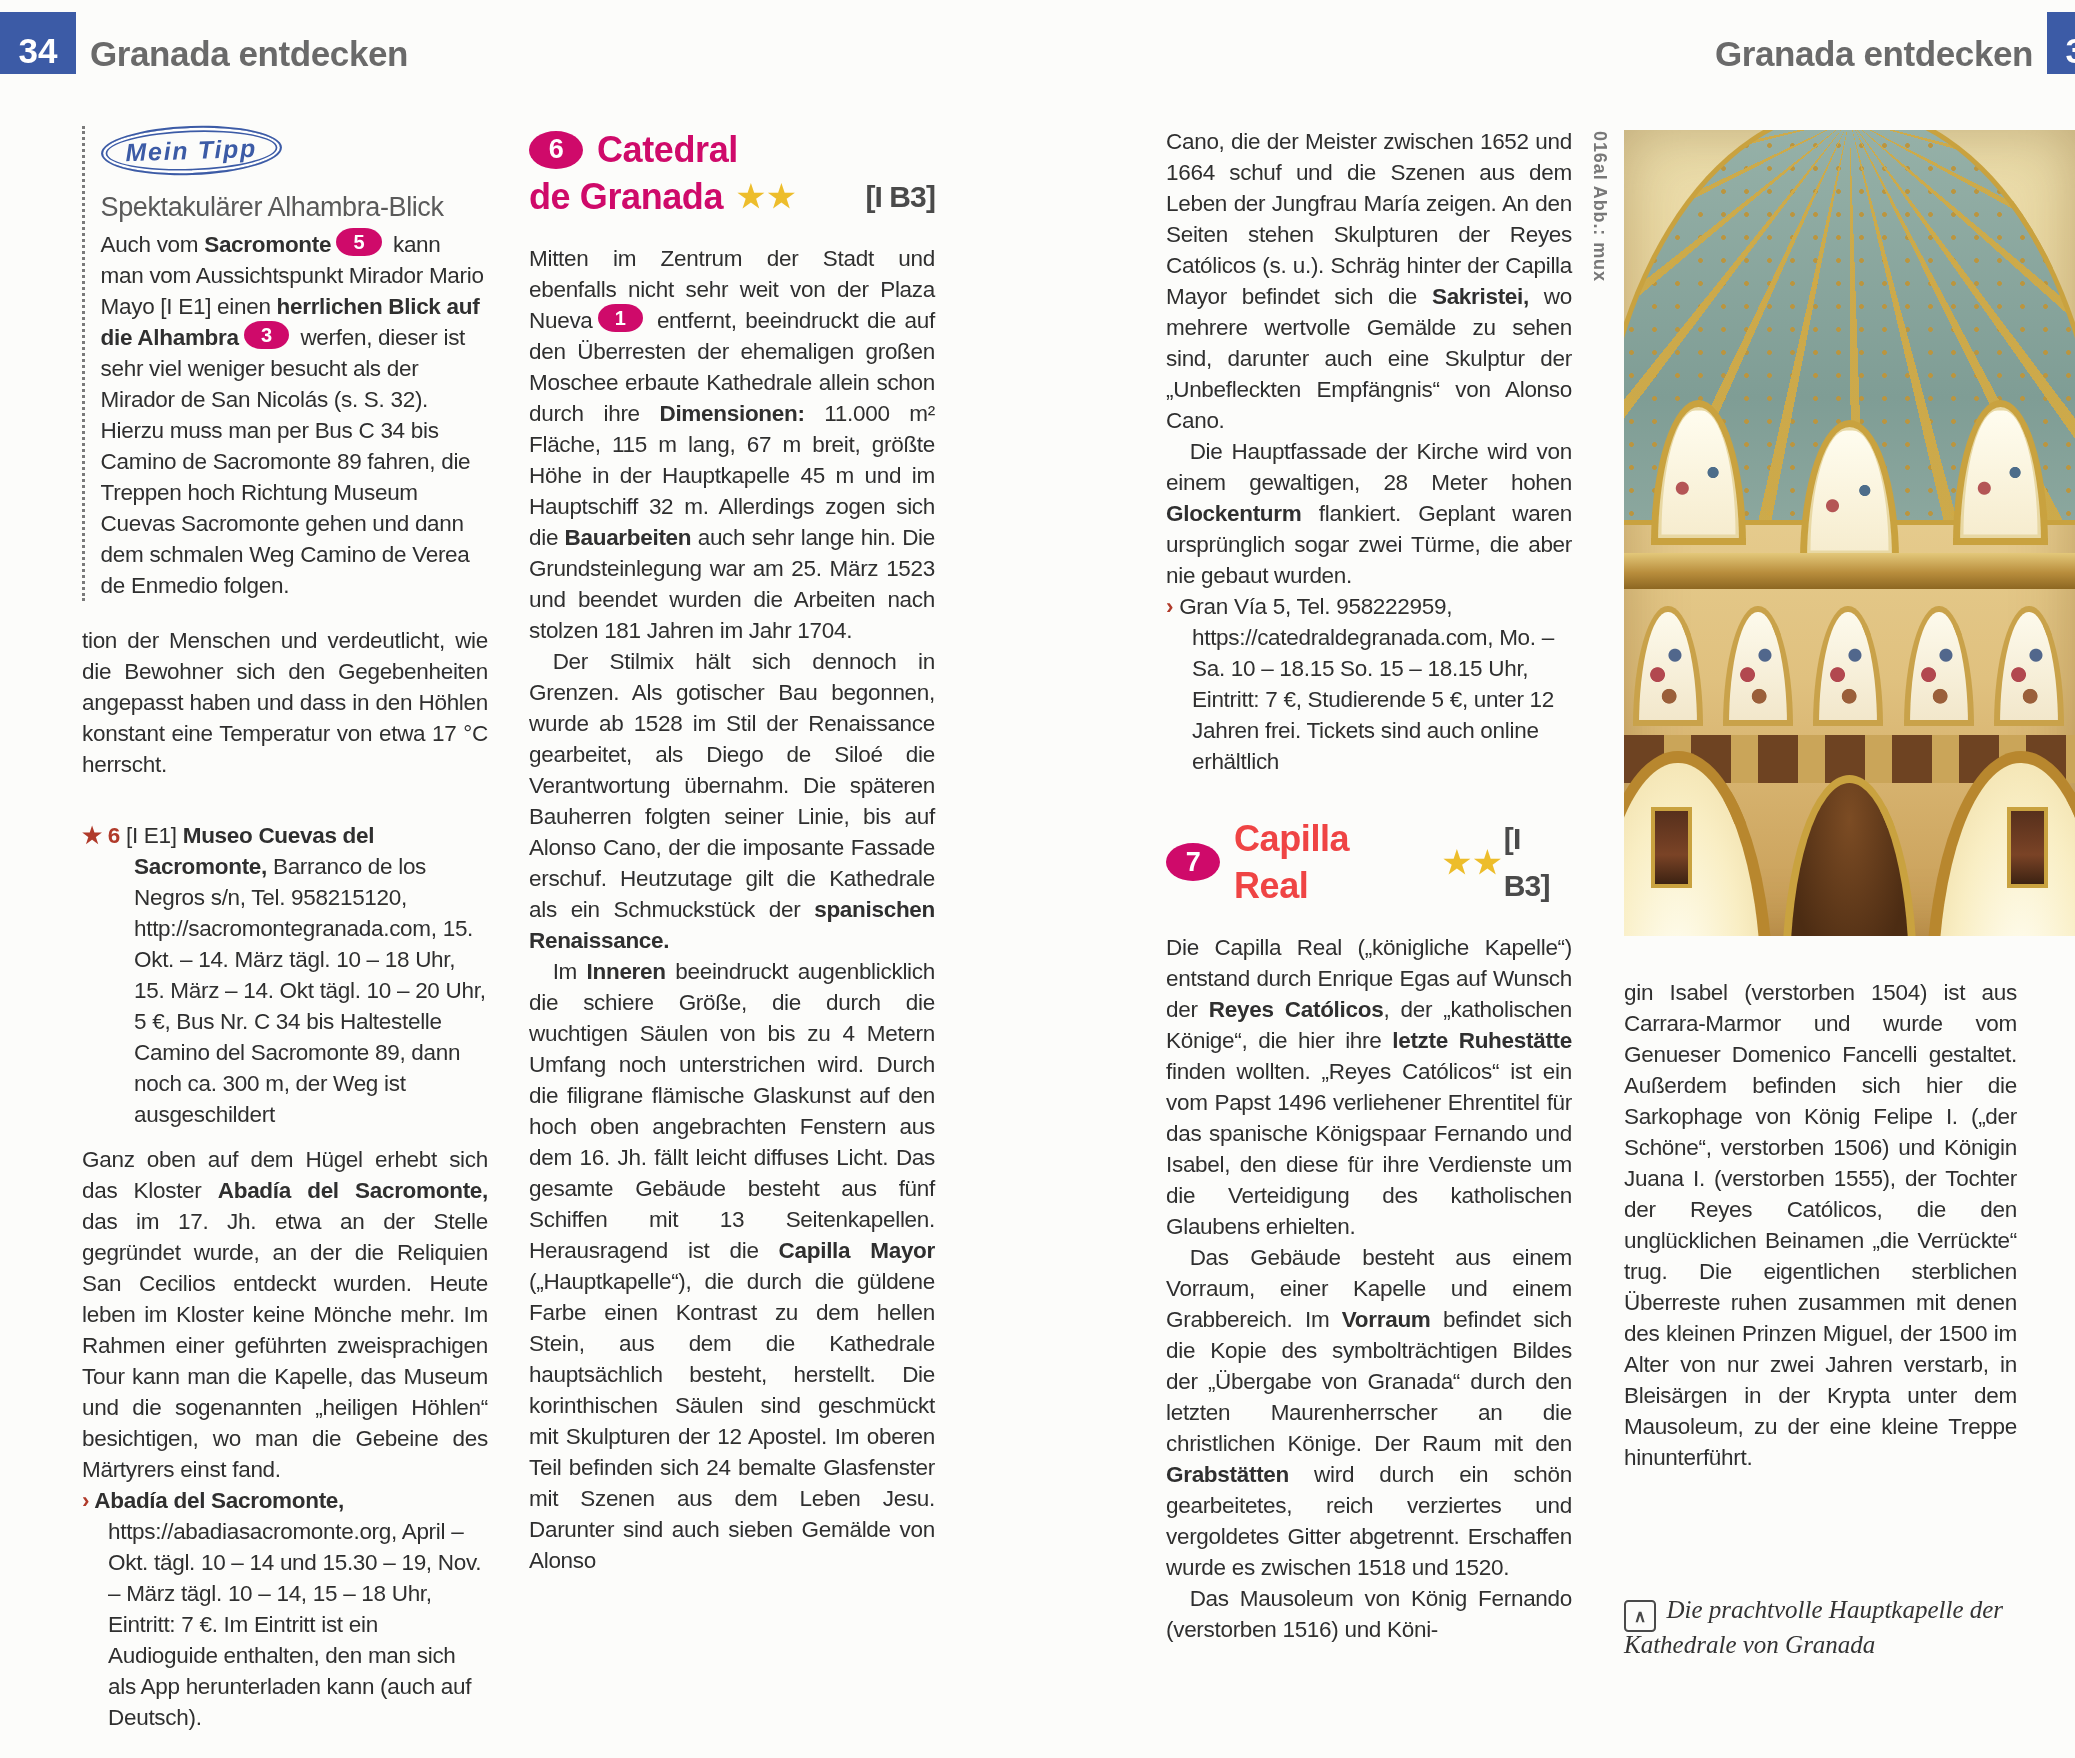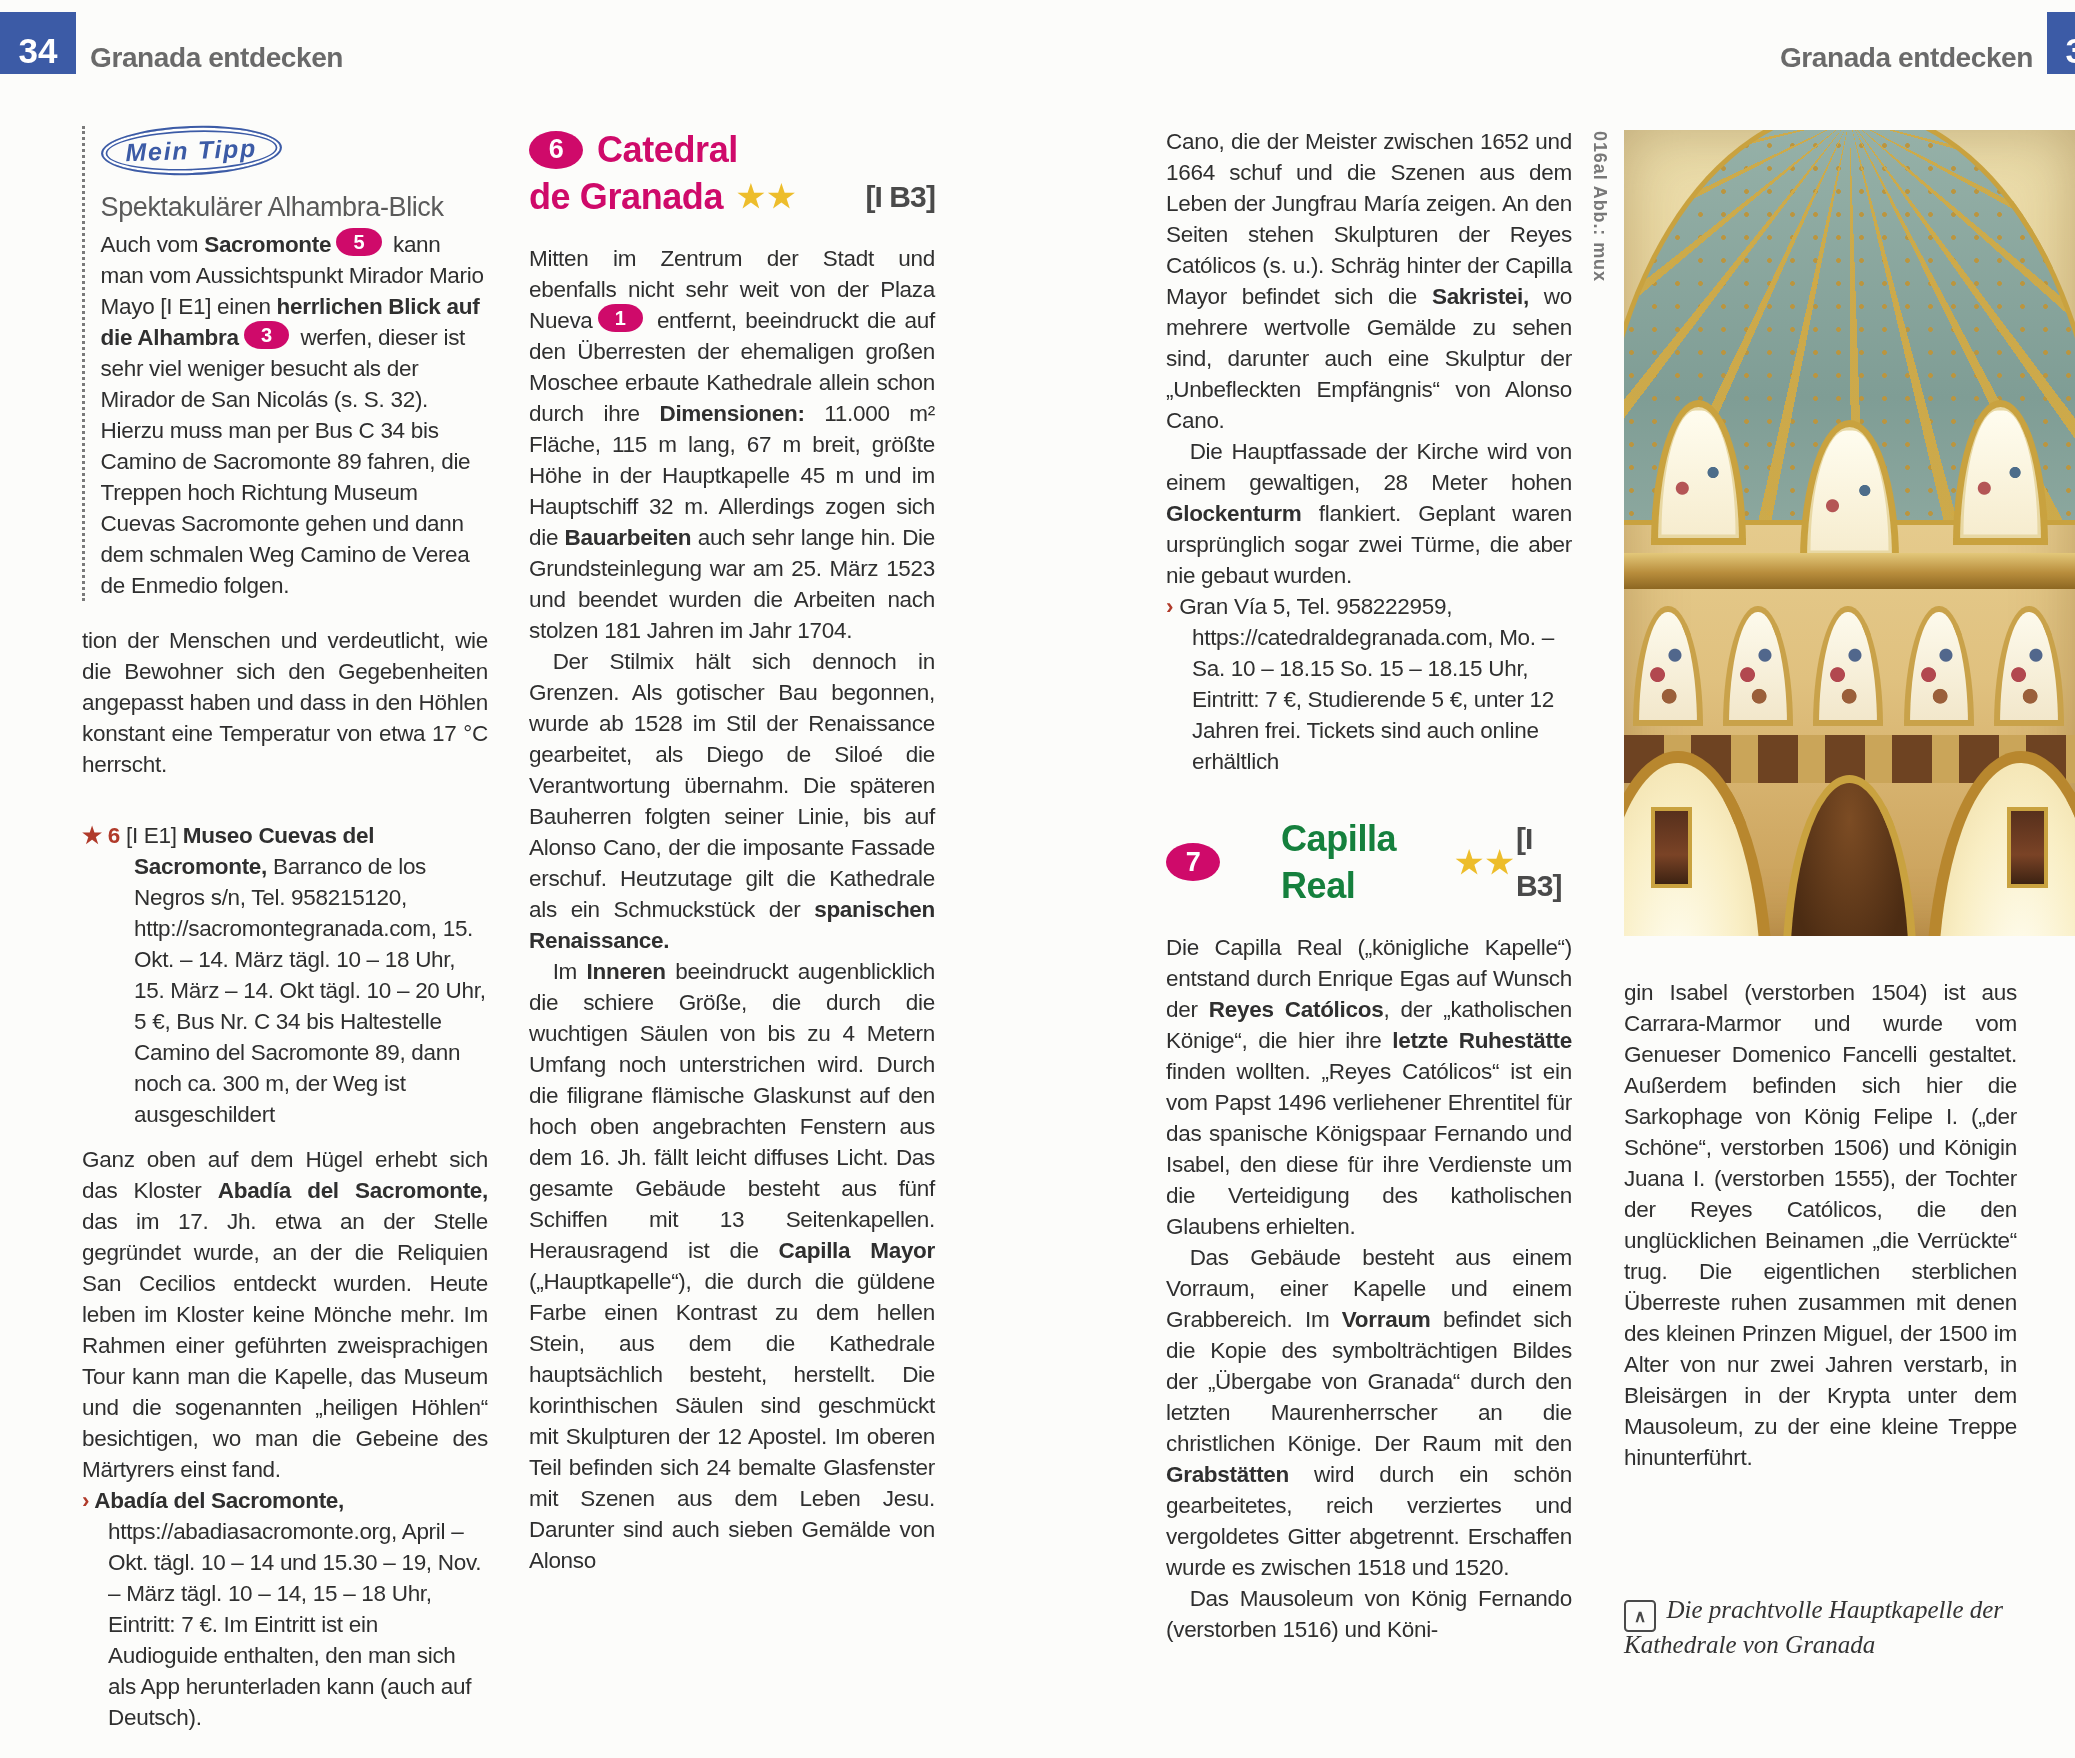--- a/index.html
+++ b/index.html
@@ -4,21 +4,21 @@
 <style>
   html,body{margin:0;padding:0;background:#d8d8d8;}
   .page{position:relative;width:2075px;height:1759px;background:#fcfcfa;overflow:hidden;
         font-family:"Liberation Sans",sans-serif;color:#2f2f2f;padding-left:48px;}
   
   .pnum{position:absolute;top:12px;width:76px;height:62px;background:#3c5ba6;color:#fff;
         font-weight:bold;font-size:35px;display:flex;align-items:flex-end;justify-content:center;
         padding-bottom:3.5px;box-sizing:border-box;}
   .pnum.left{left:0;} .pnum.right{right:0;}
   .ptitle{position:absolute;top:12px;height:62px;display:flex;align-items:flex-end;
-        font-weight:bold;font-size:28px;color:#6a6a6a;letter-spacing:-0.4px;padding-bottom:1.7px;}
+        font-weight:bold;font-size:35px;color:#6a6a6a;letter-spacing:-0.4px;padding-bottom:1.7px;}
   .ptitle.left{left:90px;} .ptitle.right{right:90px;}
   
   .col{position:absolute;top:126px;width:406px;font-size:22.5px;line-height:31px;letter-spacing:-0.3px;}
   .c1{left:82px;} .c2{left:529px;} .c3{left:1166px;}
   .c4{left:1624px;top:977px;width:393px;}
   .p{text-align:justify;hyphens:auto;}
   .p.ind{text-indent:1.05em;}
   .b{font-weight:bold;}
   .red{color:#b03a2a;font-weight:bold;}
   .chev{color:#b03a2a;font-weight:bold;}
@@ -36,21 +36,21 @@
   .info{text-align:left;}
   .info.hang30{padding-left:26px;text-indent:-26px;}
   .info.hang60{padding-left:52px;text-indent:-52px;margin-top:40px;}
   .gap-top{margin-top:14px;}
   
   .sec{margin:0 0 22.5px 0;}
   .sec.gap{margin-top:38px;}
   .secline{display:flex;align-items:center;font-weight:bold;font-size:36px;line-height:47px;letter-spacing:-0.4px;}
   .sec-num{flex:none;width:54px;height:38px;border-radius:50%;background:#cf0a6a;color:#fff;
         display:flex;align-items:center;justify-content:center;font-size:27px;font-weight:bold;margin-right:14px;}
-  .t-pink{color:#cf0a6a;} .t-gray{color:#15803d;margin-left:47px;}
+  .t-pink{color:#cf0a6a;} .t-gray{color:#ef4444;}
   .stars{color:#edbd2b;font-size:31px;margin-left:14px;letter-spacing:2.6px;flex:none;}
   .mapref{margin-left:auto;color:#4a4a4a;font-size:30px;font-weight:bold;letter-spacing:-0.9px;}
   
   .photo{position:absolute;left:1624px;top:130px;width:451px;height:806px;overflow:hidden;
         background:linear-gradient(180deg,#ecdfae 0%,#e8d094 38%,#e0c17f 68%,#c79c55 100%);
         box-shadow:inset 0 0 61px rgba(110,70,15,.35);}
   .ph{position:absolute;}
   .ph-dome{left:-7%;top:-3%;width:114%;height:52%;border-radius:50% 50% 0 0/100% 100% 0 0;
         border:5.2px solid #c9a23f;box-sizing:border-box;
         background:

